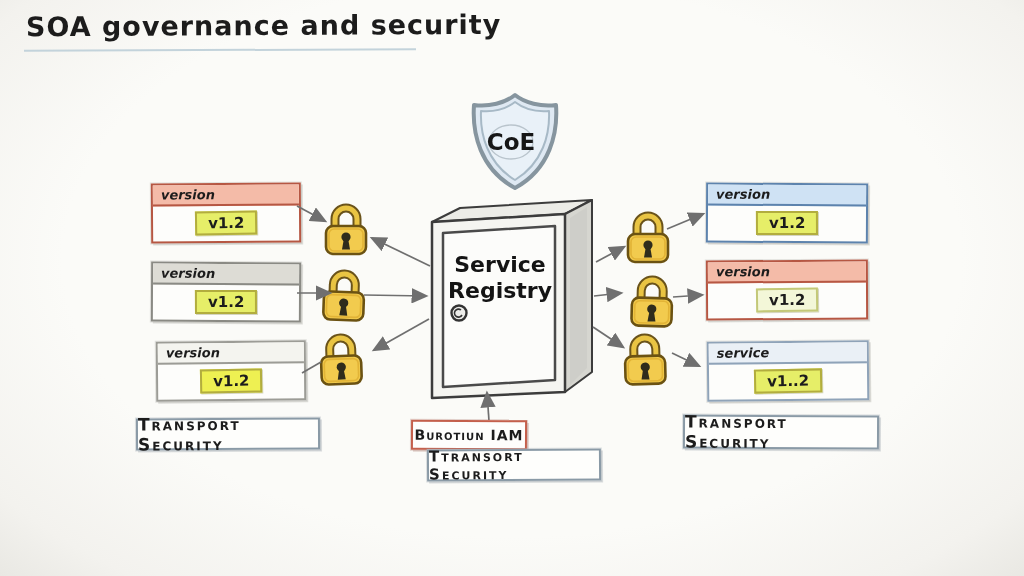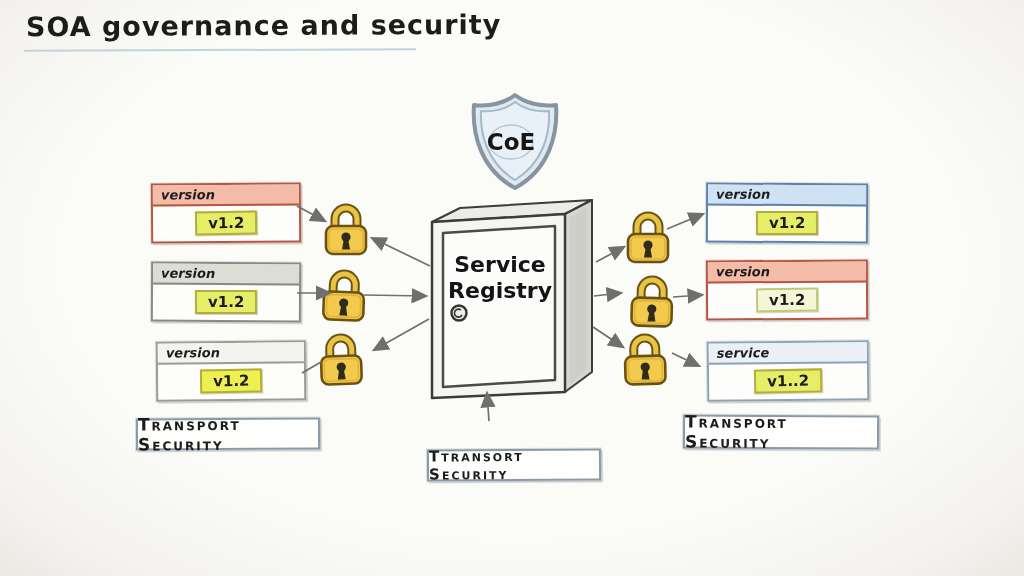--- a/index.html
+++ b/index.html
@@ -167,16 +167,17 @@
       <line x1="667" y1="229" x2="703" y2="214" marker-end="url(#ah)"></line>
       <line x1="594" y1="296" x2="621" y2="293" marker-end="url(#ah)"></line>
       <line x1="673" y1="297" x2="702" y2="295" marker-end="url(#ah)"></line>
       <line x1="593" y1="327" x2="623" y2="347" marker-end="url(#ah)"></line>
       <line x1="672" y1="353" x2="699" y2="366" marker-end="url(#ah)"></line>
       <line x1="489" y1="421" x2="487" y2="393" marker-end="url(#ah)"></line>
     </g>
   </svg>
 
   <div class="plate" style="left:136px;top:418px;width:180px;height:28px;transform:rotate(-0.3deg);">Transport Security</div>
+  <div class="plate red" style="left:411px;top:420px;width:112px;height:26px;font-size:14px;letter-spacing:1px;transform:rotate(0.3deg);">Burotiun IAM</div>
   <div class="plate" style="left:427px;top:449px;width:170px;height:28px;font-size:15px;transform:rotate(-0.4deg);">Ttransort Security</div>
   <div class="plate" style="left:683px;top:415px;width:192px;height:30px;transform:rotate(0.3deg);">Transport Security</div>
 
 </div>
 
 </body></html>

